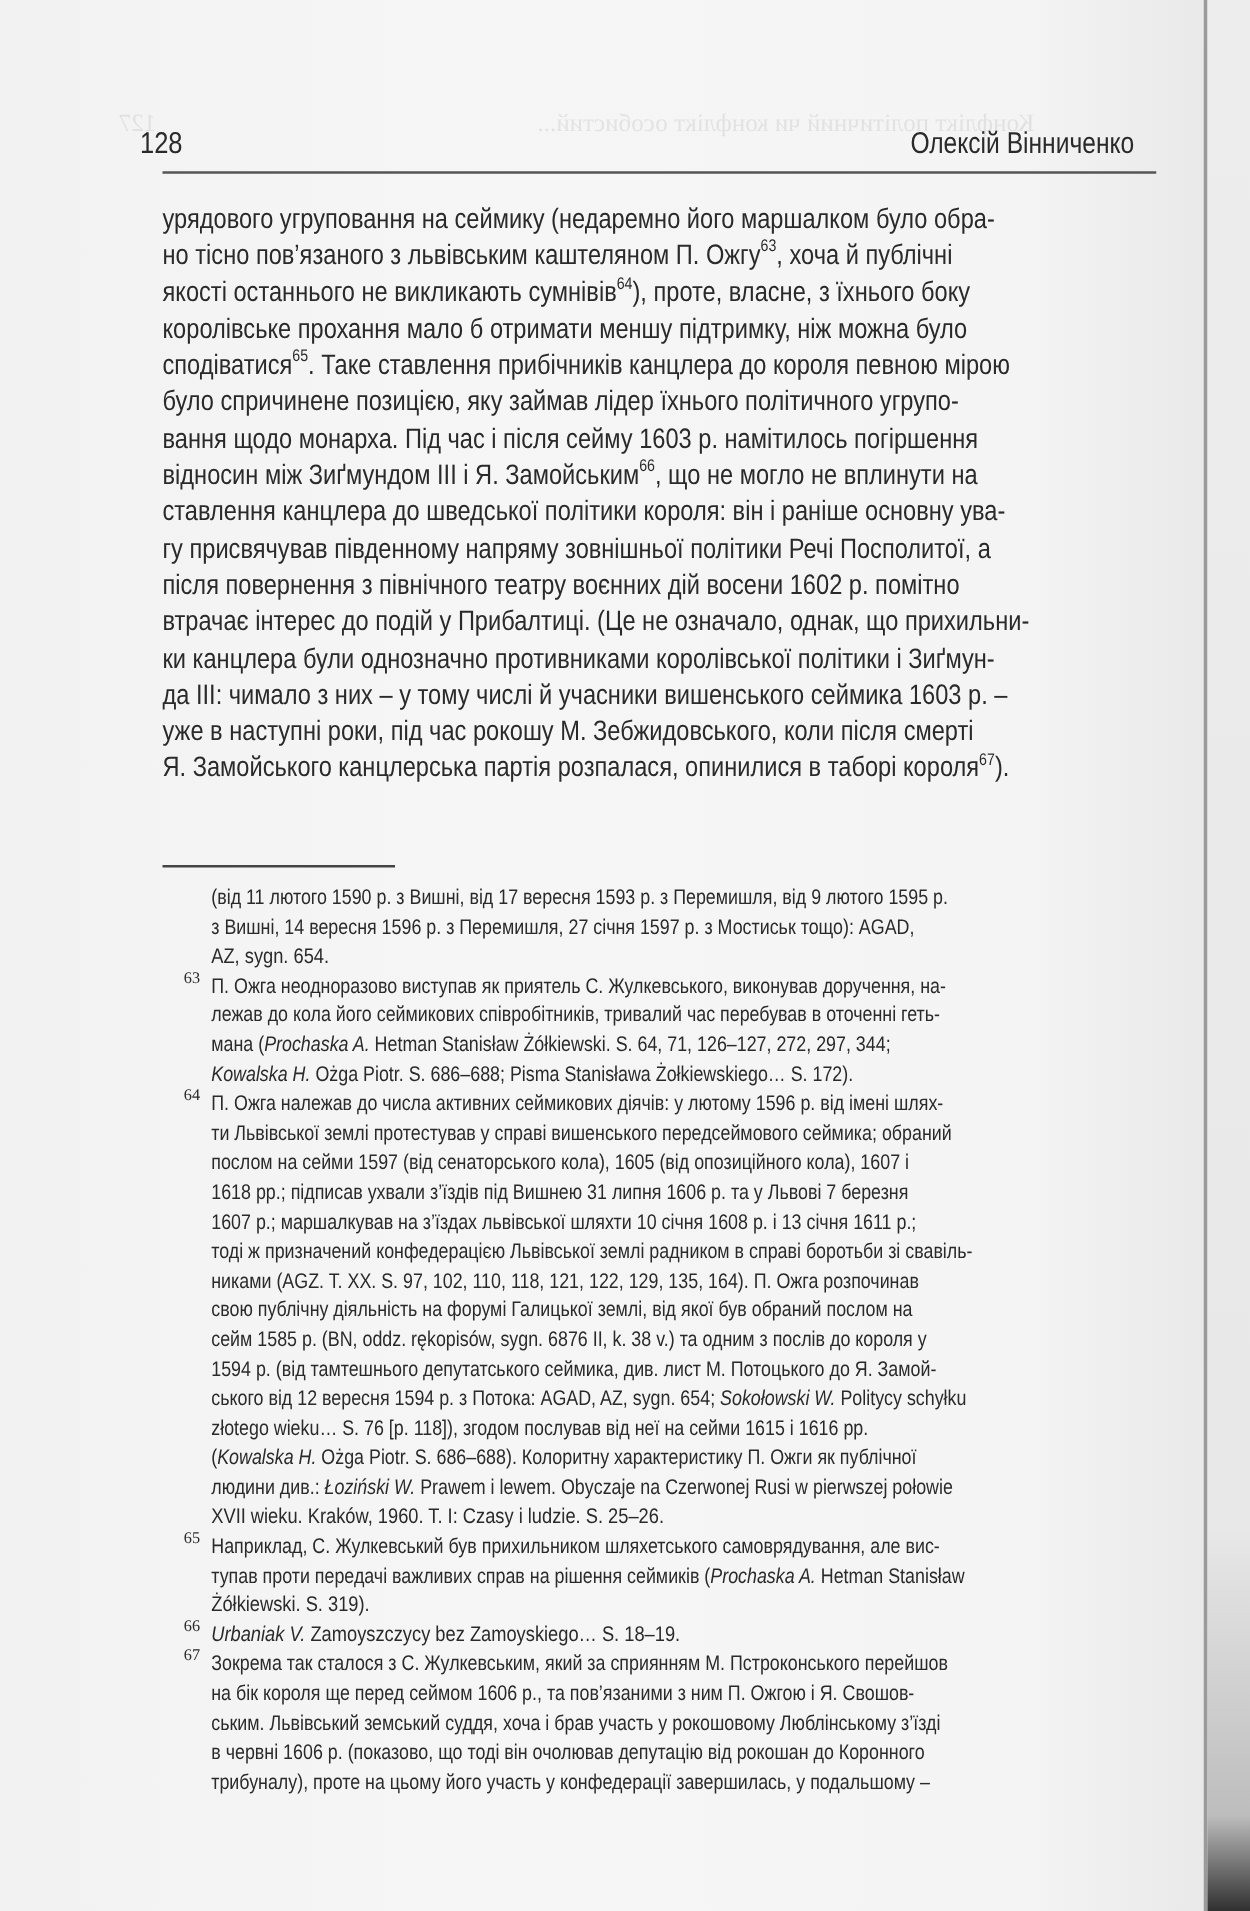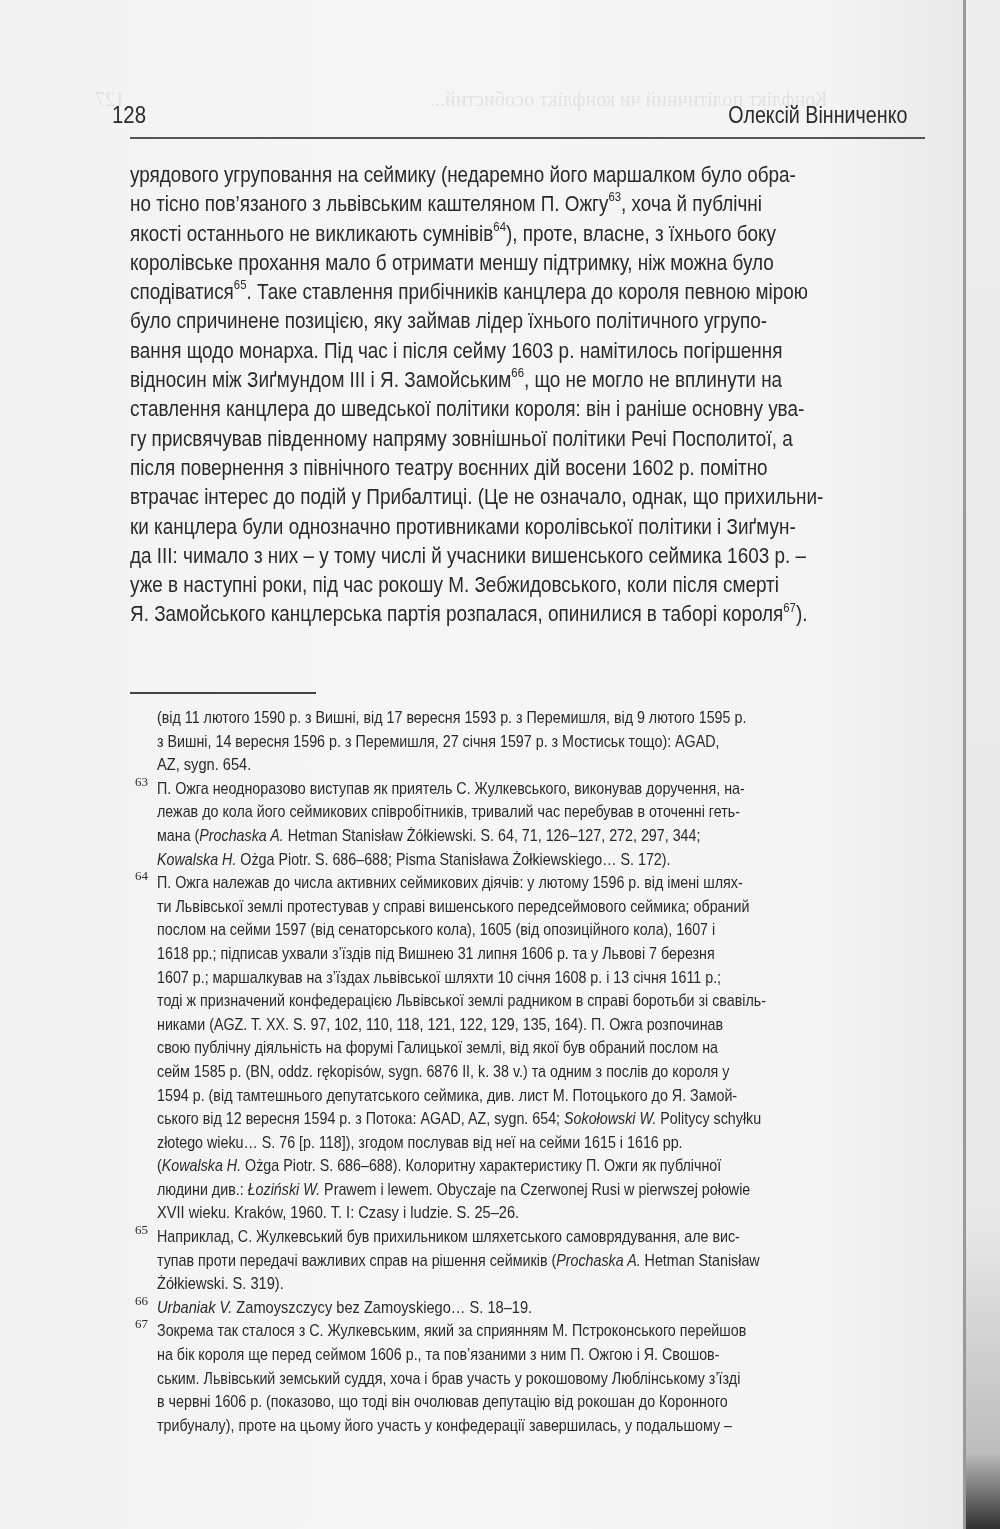--- a/index.html
+++ b/index.html
@@ -82,21 +82,21 @@
     }
     sup { font-size: 60%; line-height: 0; position: relative; top: -0.1em; vertical-align: super; }
     .fn-rule {
       position: absolute;
       left: 130px; top: 692px;
       width: 186px; height: 1.5px;
       background: #444;
     }
     .footnotes {
       position: absolute;
-      left: 130px; top: 706px;
+      left: 142px; top: 706px;
       width: 795px;
     }
     .fn {
       position: relative;
       padding-left: 27px;
     }
     .fn-num {
       position: absolute;
       left: 5px; top: -3px;
       font-size: 13px;

